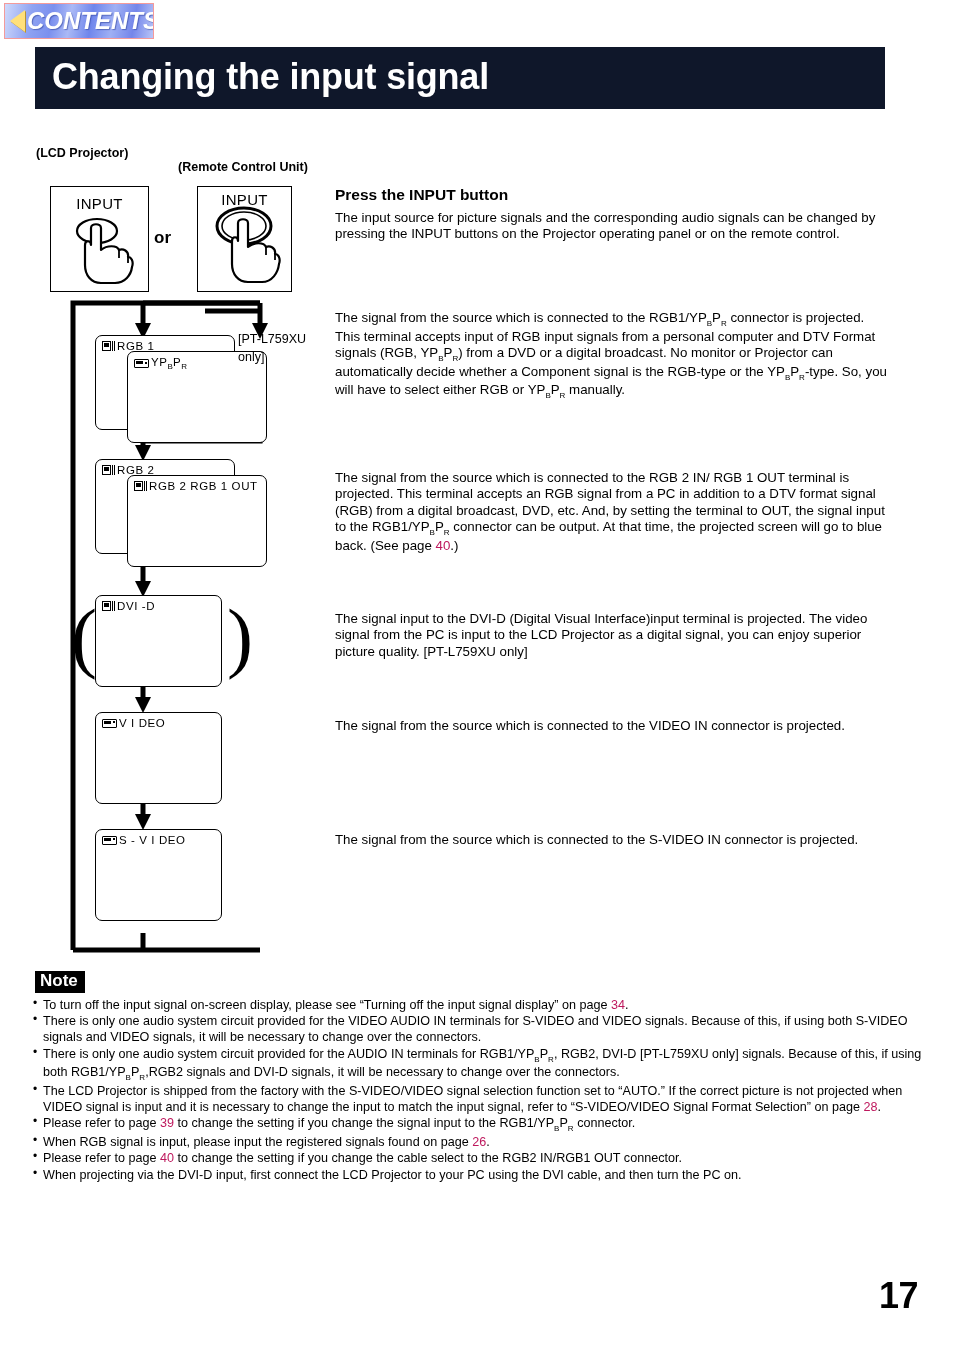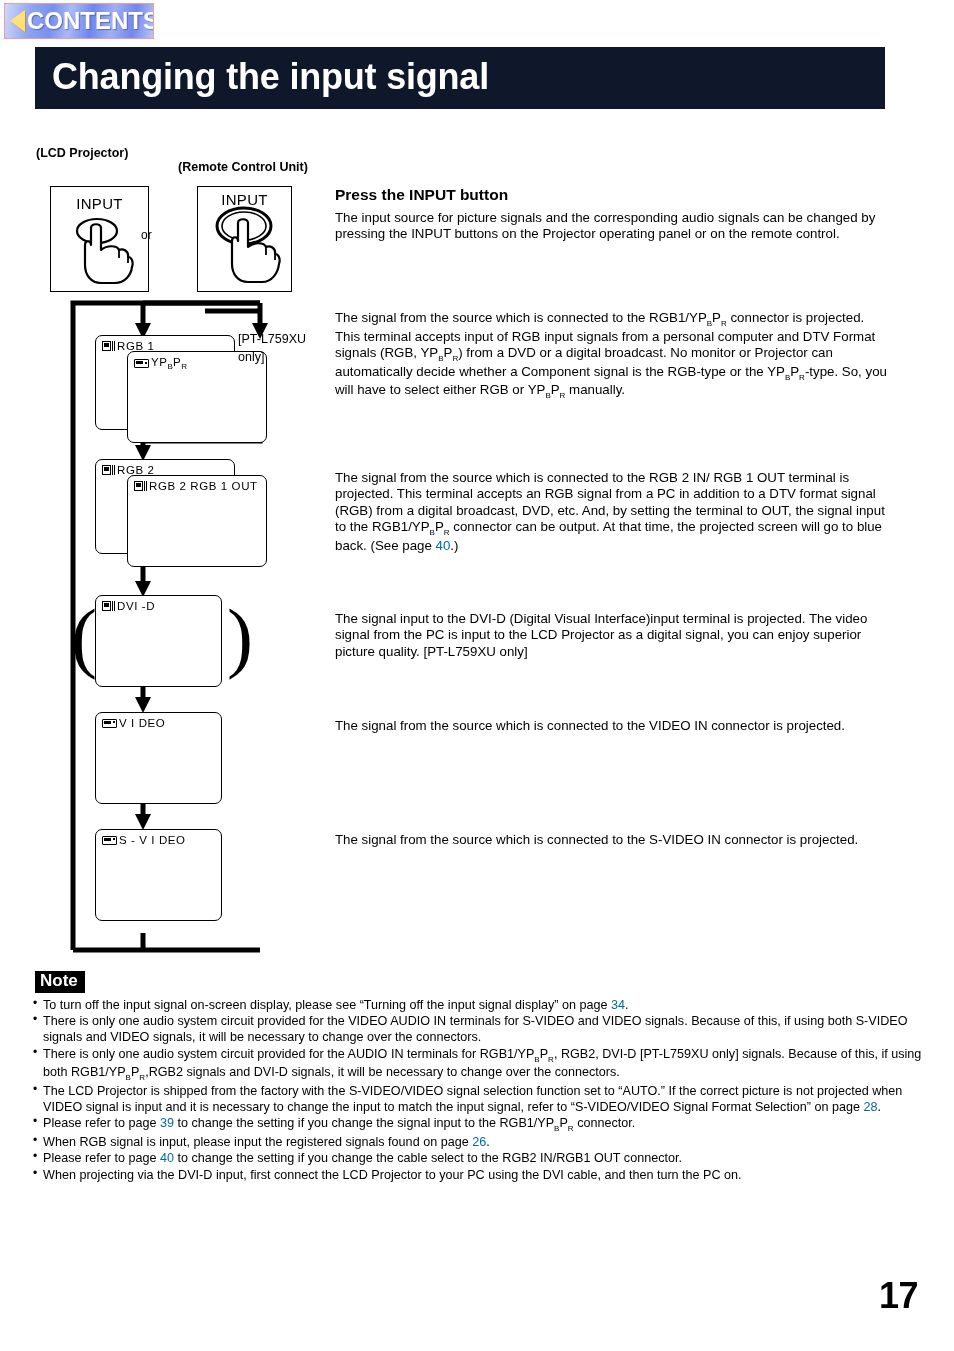--- a/index.html
+++ b/index.html
@@ -23,21 +23,21 @@
   }
   .contents-arrow{
     width:0;height:0;flex:none;
     margin-left:5px;margin-right:2px;
     border-top:11px solid transparent;
     border-bottom:11px solid transparent;
     border-right:15px solid #ffe07a;
     filter:drop-shadow(1px 1px 0 #b9932f);
   }
   .contents-text{
-    font-weight:bold;font-size:24px;
+    font-style:italic;font-weight:bold;font-size:24px;
     letter-spacing:0px;
     color:#ffffff;
     text-shadow:1px 1px 1px rgba(40,60,150,.55);
     line-height:1;
     transform:scaleX(1.0);
   }
 
   
   .title-bar{
     position:absolute;left:35px;top:47px;width:850px;height:62px;
@@ -58,22 +58,22 @@
   .btnfig{position:absolute;border:1.4px solid #000;background:#fff;box-sizing:border-box;}
   .fig-lcd{left:50px;top:186px;width:99px;height:106px;}
   .fig-remote{left:197px;top:186px;width:95px;height:106px;}
   .btnfig .lbl{
     position:absolute;width:100%;text-align:center;
     font-size:15px;letter-spacing:.3px;
   }
   .fig-lcd .lbl{top:8px;}
   .fig-remote .lbl{top:4px;}
   .or-word{
-    position:absolute;left:141px;top:228px;
-    font-size:12px;font-weight:normal;
+    position:absolute;left:154px;top:228px;
+    font-size:17px;font-weight:bold;
   }
   .hand-svg{position:absolute;left:0;top:0;}
 
   
   #flow{position:absolute;left:55px;top:295px;width:290px;height:665px;}
   #flow svg{position:absolute;left:0;top:0;}
   .ibox{
     position:absolute;border:1px solid #000;border-radius:7px;
     background:#fff;box-sizing:border-box;
   }
@@ -123,21 +123,21 @@
   .rcol{position:absolute;left:335px;width:556px;}
   .rhead{font-size:15.5px;font-weight:bold;}
   .rp{font-size:13.3px;line-height:1.24;}
   .p-head{top:186px;}
   .p-intro{top:210px;}
   .p-rgb1{top:310px;}
   .p-rgb2{top:470px;}
   .p-dvi{top:611px;}
   .p-video{top:718px;}
   .p-svideo{top:832px;}
-  .red{color:#0369a1;}
+  .red{color:#be185d;}
 
   
   .note-badge{
     position:absolute;left:35px;top:971px;
     background:#000;color:#fff;
     font-size:17px;font-weight:bold;
     padding:1px 7px 3px 5px;line-height:1.05;
   }
   .notes{
     position:absolute;left:33px;top:997px;width:890px;

